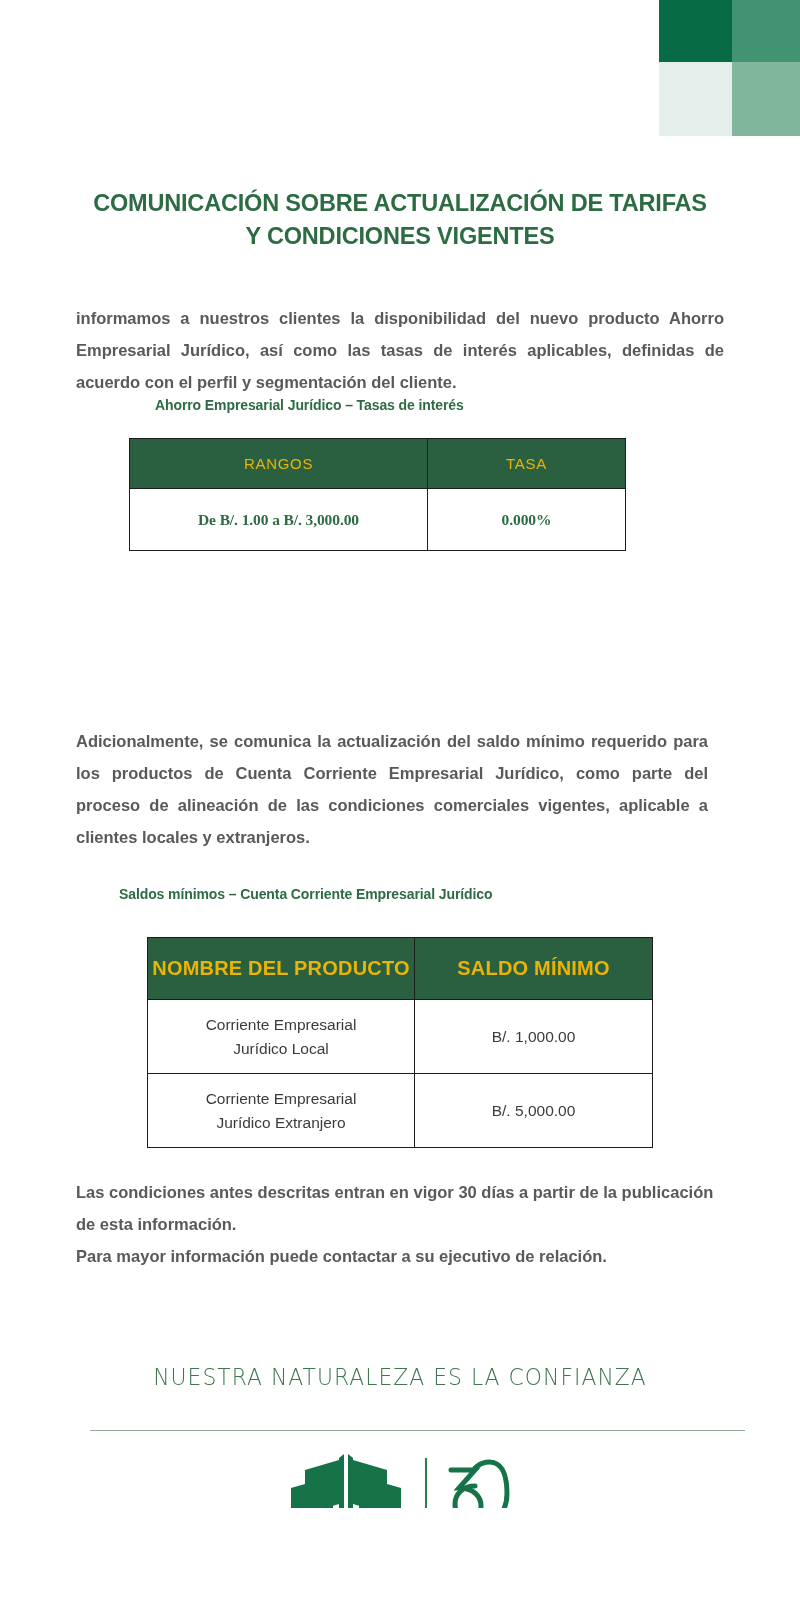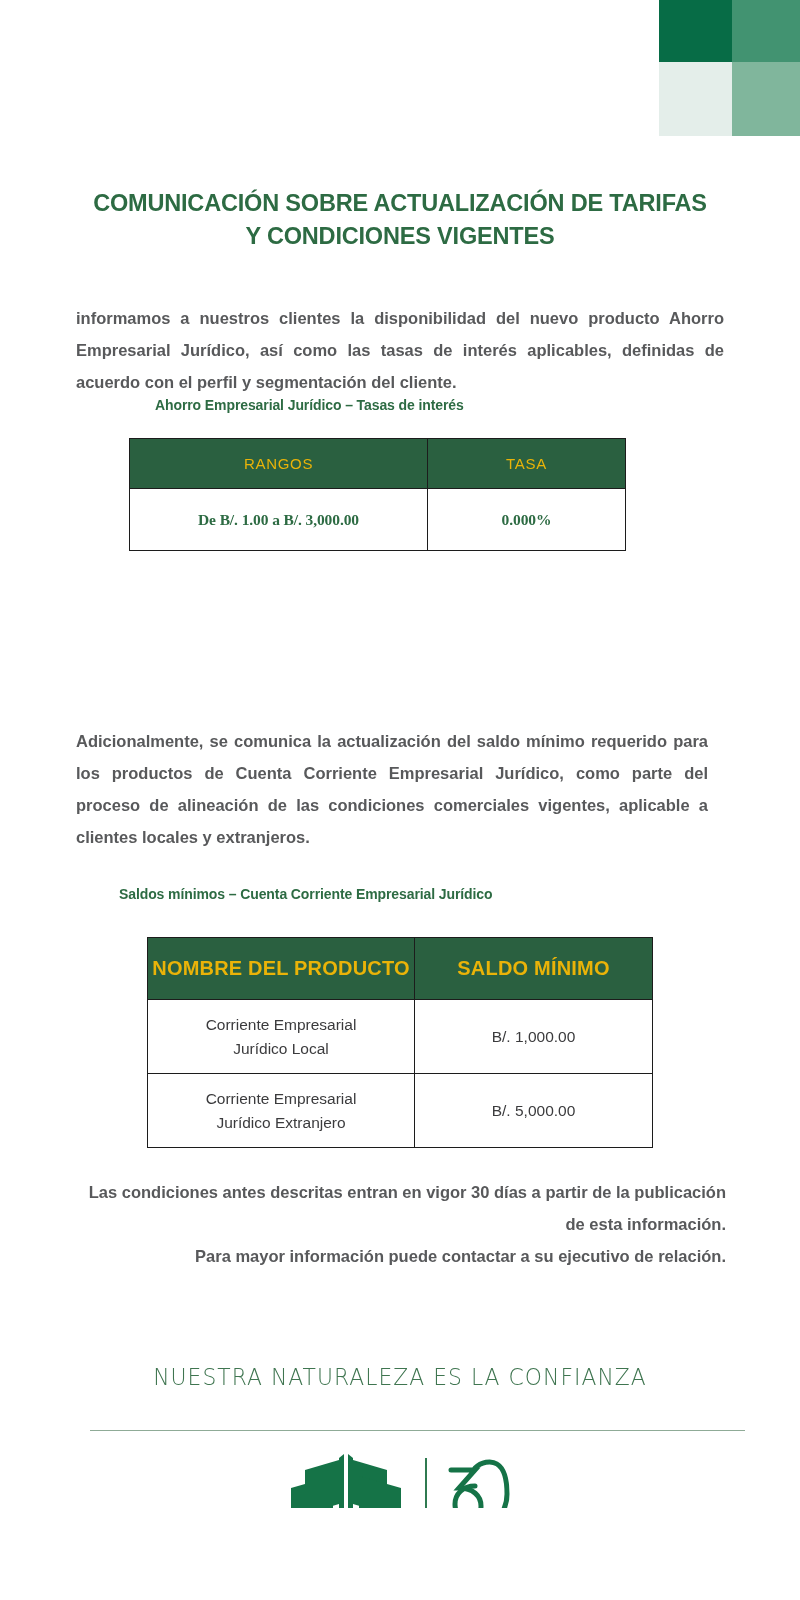--- a/index.html
+++ b/index.html
@@ -58,21 +58,21 @@
 
   
   .para {
     position: absolute;
     color: #58595b;
     font-size: 16.5px;
     line-height: 32px;
     text-align: justify;
     font-weight: 700;
   }
-  .para.nojustify { text-align: right; }
+  .para.nojustify { text-align: left; }
   #para-intro   { left: 76px; top: 285px; width: 648px; }
   #para-second  { left: 76px; top: 708px; width: 632px; }
   #para-closing { left: 76px; top: 1176px; width: 650px; }
 
   
   .tbl-heading {
     position: absolute;
     color: #2d6b43;
     font-size: 14px;
     font-weight: bold;

